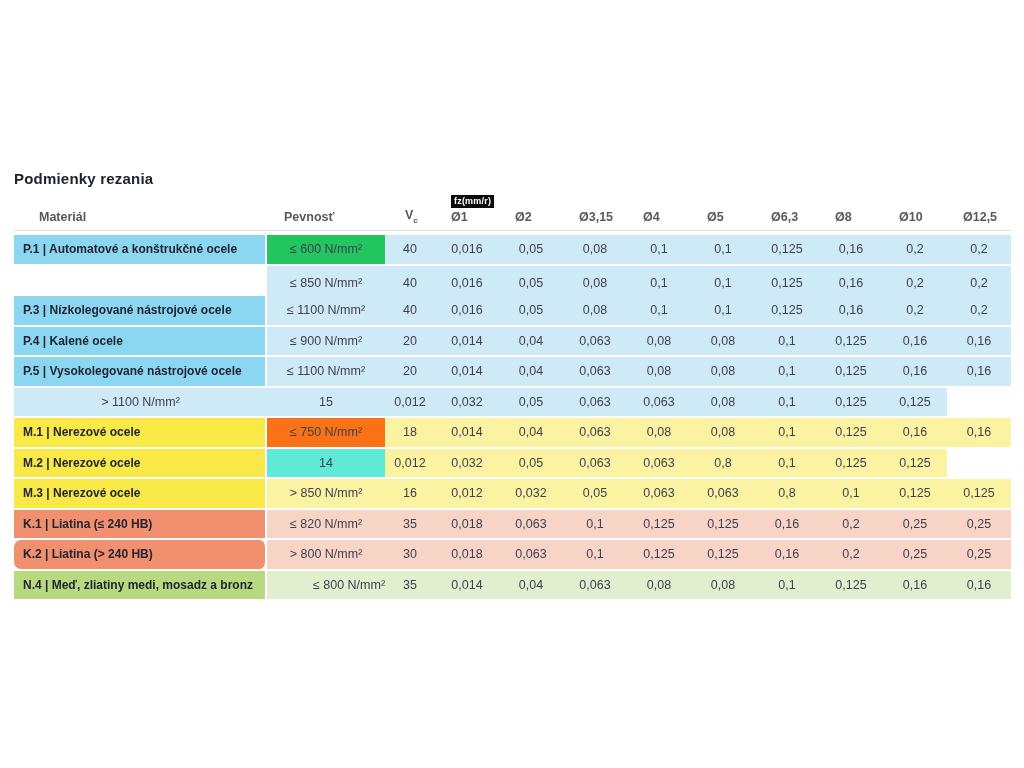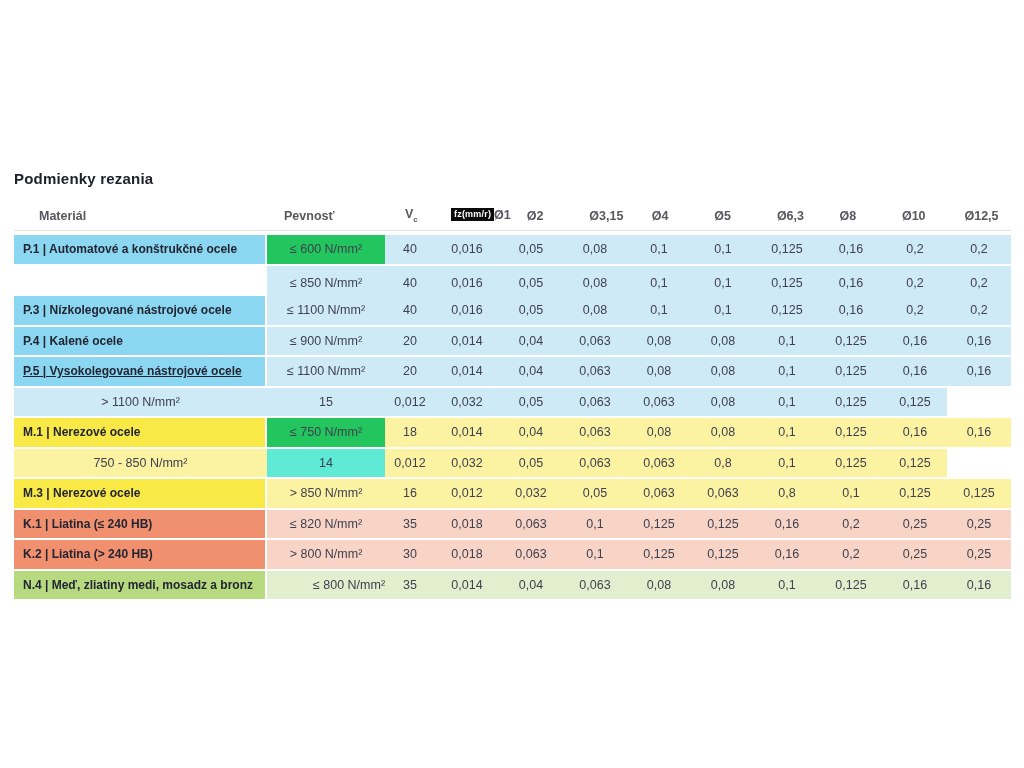--- a/index.html
+++ b/index.html
@@ -31,21 +31,21 @@
   }
   .hcell {
     font-size:12.5px; font-weight:700; color:#56585f;
     padding-bottom:7px; white-space:nowrap;
   }
   .h-material { padding-left:25px; }
   .h-pevnost  { padding-left:17px; }
   .h-vc       { padding-left:20px; }
   .h-vc sub   { font-size:8px; font-weight:700; }
   .h-dia      { padding-left:16px; }
-  .h-dia-first{ display:flex; flex-direction:row; align-items:flex-start; justify-content:space-between; }
+  .h-dia-first{ display:flex; flex-direction:column; align-items:flex-start; justify-content:space-between; }
   .badge {
     display:inline-block; background:#0a0a0a; color:#ffffff;
     font-size:9px; font-weight:700; line-height:11px;
     padding:1px 3px; margin-bottom:2px; letter-spacing:.2px;
   }
 
   
   .row { height:28.5px; margin-bottom:2px; }
   .cell { display:flex; align-items:center; box-sizing:border-box; }
   .cell-material {
@@ -134,21 +134,21 @@
           <div class="cell cell-val" style="background: rgb(207, 234, 247);">0,04</div>
           <div class="cell cell-val" style="background: rgb(207, 234, 247);">0,063</div>
           <div class="cell cell-val" style="background: rgb(207, 234, 247);">0,08</div>
           <div class="cell cell-val" style="background: rgb(207, 234, 247);">0,08</div>
           <div class="cell cell-val" style="background: rgb(207, 234, 247);">0,1</div>
           <div class="cell cell-val" style="background: rgb(207, 234, 247);">0,125</div>
           <div class="cell cell-val" style="background: rgb(207, 234, 247);">0,16</div>
           <div class="cell cell-val" style="background: rgb(207, 234, 247);">0,16</div>
         </div>
         <div class="grid-row row">
-          <div class="cell cell-material" style="background: rgb(139, 215, 241); text-decoration: underline;">P.5 | Vysokolegované nástrojové ocele</div>
+          <div class="cell cell-material" style="background: rgb(139, 215, 241);">P.5 | Vysokolegované nástrojové ocele</div>
           <div class="cell cell-val" style="background: rgb(207, 234, 247);">≤ 1100 N/mm²</div>
           <div class="cell cell-val" style="background: rgb(207, 234, 247);">20</div>
           <div class="cell cell-val" style="background: rgb(207, 234, 247);">0,014</div>
           <div class="cell cell-val" style="background: rgb(207, 234, 247);">0,04</div>
           <div class="cell cell-val" style="background: rgb(207, 234, 247);">0,063</div>
           <div class="cell cell-val" style="background: rgb(207, 234, 247);">0,08</div>
           <div class="cell cell-val" style="background: rgb(207, 234, 247);">0,08</div>
           <div class="cell cell-val" style="background: rgb(207, 234, 247);">0,1</div>
           <div class="cell cell-val" style="background: rgb(207, 234, 247);">0,125</div>
           <div class="cell cell-val" style="background: rgb(207, 234, 247);">0,16</div>
@@ -162,34 +162,34 @@
           <div class="cell cell-val" style="background: rgb(207, 234, 247);">0,05</div>
           <div class="cell cell-val" style="background: rgb(207, 234, 247);">0,063</div>
           <div class="cell cell-val" style="background: rgb(207, 234, 247);">0,063</div>
           <div class="cell cell-val" style="background: rgb(207, 234, 247);">0,08</div>
           <div class="cell cell-val" style="background: rgb(207, 234, 247);">0,1</div>
           <div class="cell cell-val" style="background: rgb(207, 234, 247);">0,125</div>
           <div class="cell cell-val" style="background: rgb(207, 234, 247);">0,125</div>
         </div>
         <div class="grid-row row">
           <div class="cell cell-material" style="background: rgb(249, 233, 70);">M.1 | Nerezové ocele</div>
-          <div class="cell cell-val" style="background: #22c55e;">≤ 750 N/mm²</div>
+          <div class="cell cell-val" style="background: #f97316;">≤ 750 N/mm²</div>
           <div class="cell cell-val" style="background: rgb(251, 243, 162);">18</div>
           <div class="cell cell-val" style="background: rgb(251, 243, 162);">0,014</div>
           <div class="cell cell-val" style="background: rgb(251, 243, 162);">0,04</div>
           <div class="cell cell-val" style="background: rgb(251, 243, 162);">0,063</div>
           <div class="cell cell-val" style="background: rgb(251, 243, 162);">0,08</div>
           <div class="cell cell-val" style="background: rgb(251, 243, 162);">0,08</div>
           <div class="cell cell-val" style="background: rgb(251, 243, 162);">0,1</div>
           <div class="cell cell-val" style="background: rgb(251, 243, 162);">0,125</div>
           <div class="cell cell-val" style="background: rgb(251, 243, 162);">0,16</div>
           <div class="cell cell-val" style="background: rgb(251, 243, 162);">0,16</div>
         </div>
         <div class="grid-row row">
-          <div class="cell cell-val" style="background: rgb(251, 243, 162);">750 - 850 N/mm²</div>
+          <div class="cell cell-material" style="background: rgb(249, 233, 70);">M.2 | Nerezové ocele</div>
           <div class="cell cell-val" style="background: #5eead4;">14</div>
           <div class="cell cell-val" style="background: rgb(251, 243, 162);">0,012</div>
           <div class="cell cell-val" style="background: rgb(251, 243, 162);">0,032</div>
           <div class="cell cell-val" style="background: rgb(251, 243, 162);">0,05</div>
           <div class="cell cell-val" style="background: rgb(251, 243, 162);">0,063</div>
           <div class="cell cell-val" style="background: rgb(251, 243, 162);">0,063</div>
           <div class="cell cell-val" style="background: rgb(251, 243, 162);">0,8</div>
           <div class="cell cell-val" style="background: rgb(251, 243, 162);">0,1</div>
           <div class="cell cell-val" style="background: rgb(251, 243, 162);">0,125</div>
           <div class="cell cell-val" style="background: rgb(251, 243, 162);">0,125</div>
@@ -216,21 +216,21 @@
           <div class="cell cell-val" style="background: rgb(248, 212, 198);">0,063</div>
           <div class="cell cell-val" style="background: rgb(248, 212, 198);">0,1</div>
           <div class="cell cell-val" style="background: rgb(248, 212, 198);">0,125</div>
           <div class="cell cell-val" style="background: rgb(248, 212, 198);">0,125</div>
           <div class="cell cell-val" style="background: rgb(248, 212, 198);">0,16</div>
           <div class="cell cell-val" style="background: rgb(248, 212, 198);">0,2</div>
           <div class="cell cell-val" style="background: rgb(248, 212, 198);">0,25</div>
           <div class="cell cell-val" style="background: rgb(248, 212, 198);">0,25</div>
         </div>
         <div class="grid-row row">
-          <div class="cell cell-material" style="background: rgb(240, 144, 110);">K.2 | Liatina (&gt; 240 HB)</div>
+          <div class="cell cell-material" style="background: rgb(240, 144, 110); border-radius: 7px;">K.2 | Liatina (&gt; 240 HB)</div>
           <div class="cell cell-val" style="background: rgb(248, 212, 198);">&gt; 800 N/mm²</div>
           <div class="cell cell-val" style="background: rgb(248, 212, 198);">30</div>
           <div class="cell cell-val" style="background: rgb(248, 212, 198);">0,018</div>
           <div class="cell cell-val" style="background: rgb(248, 212, 198);">0,063</div>
           <div class="cell cell-val" style="background: rgb(248, 212, 198);">0,1</div>
           <div class="cell cell-val" style="background: rgb(248, 212, 198);">0,125</div>
           <div class="cell cell-val" style="background: rgb(248, 212, 198);">0,125</div>
           <div class="cell cell-val" style="background: rgb(248, 212, 198);">0,16</div>
           <div class="cell cell-val" style="background: rgb(248, 212, 198);">0,2</div>
           <div class="cell cell-val" style="background: rgb(248, 212, 198);">0,25</div>

